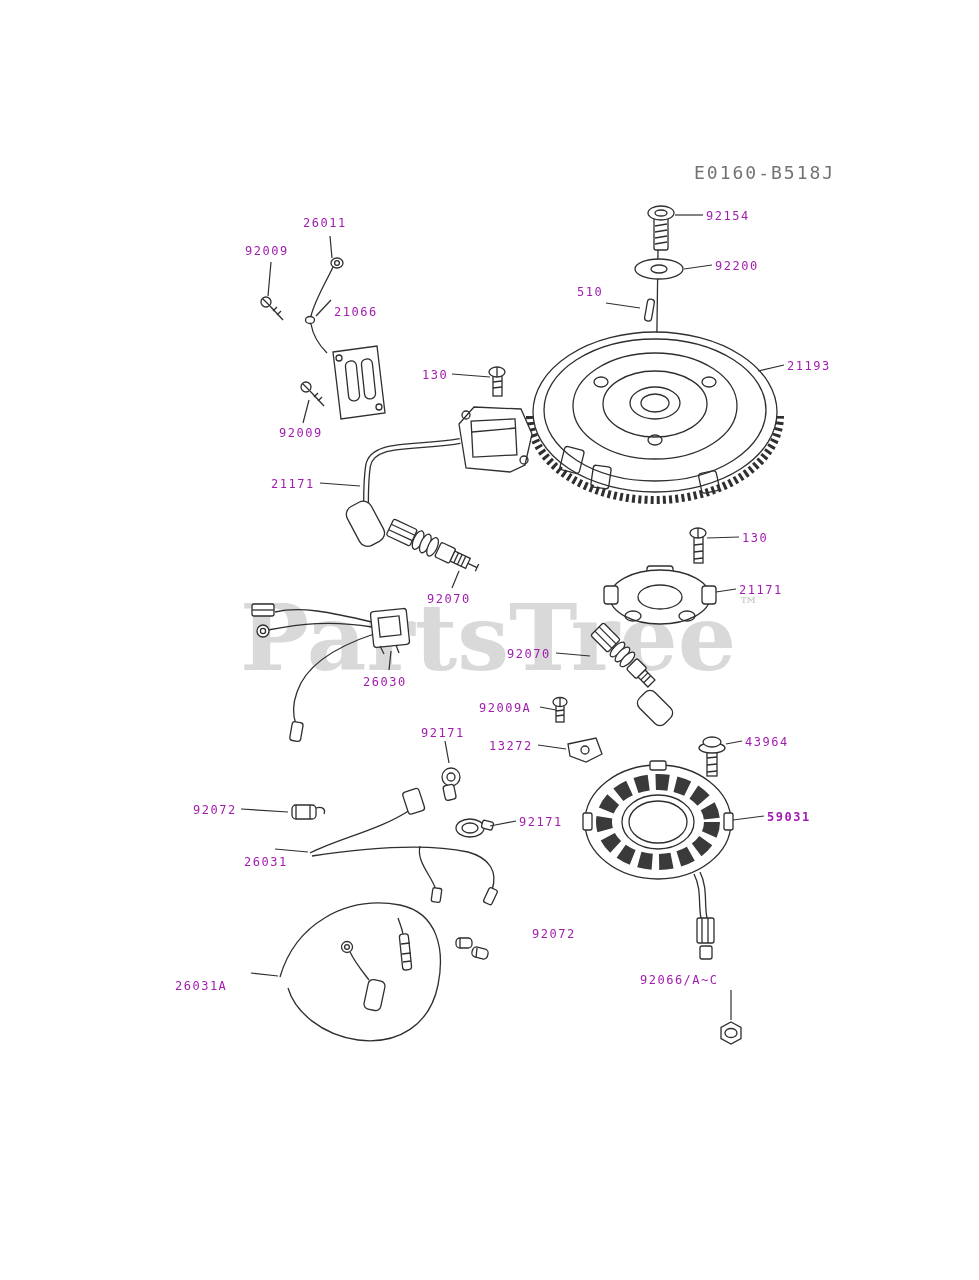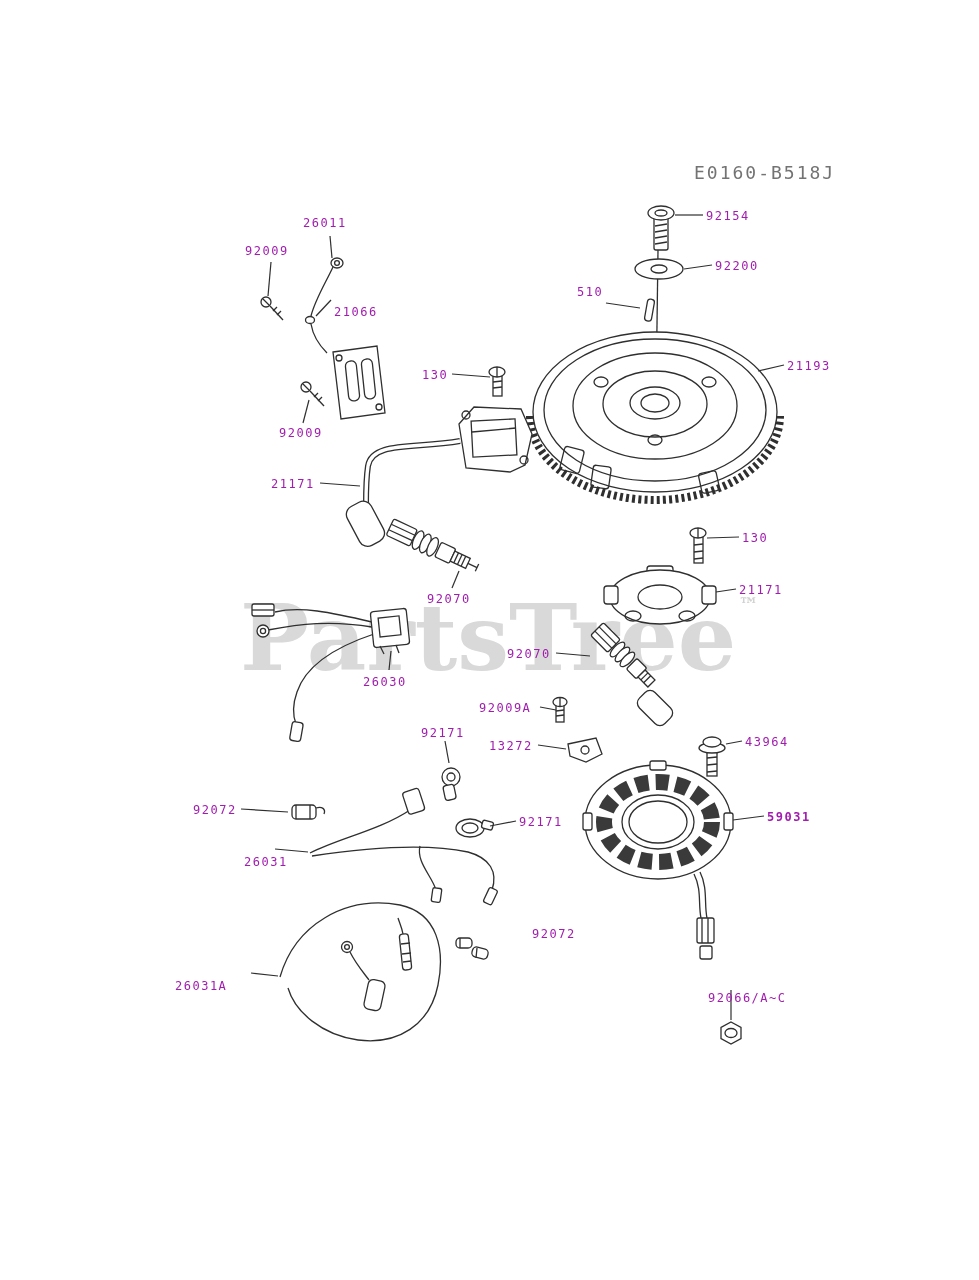--- a/index.html
+++ b/index.html
@@ -337,16 +337,16 @@
       <div class="callout" style="left: 479px; top: 698px;">92009A</div>
       <div class="callout" style="left: 421px; top: 723px;">92171</div>
       <div class="callout" style="left: 489px; top: 736px; text-align: right;">13272</div>
       <div class="callout" style="left: 745px; top: 732px;">43964</div>
       <div class="callout" style="left: 193px; top: 800px;">92072</div>
       <div class="callout" style="left: 519px; top: 812px;">92171</div>
       <div class="callout" style="left: 767px; top: 807px; font-weight: bold;">59031</div>
       <div class="callout" style="left: 227px; top: 852px; margin-left: 17px;">26031</div>
       <div class="callout" style="left: 532px; top: 924px;">92072</div>
       <div class="callout" style="left: 175px; top: 964px; margin-top: 12px;">26031A</div>
-      <div class="callout" style="left: 708px; top: 970px; margin-top: 18px;">92066/A~C</div>
+      <div class="callout" style="left: 640px; top: 970px;">92066/A~C</div>
     </div>
 
 </div>
 
 </body></html>

